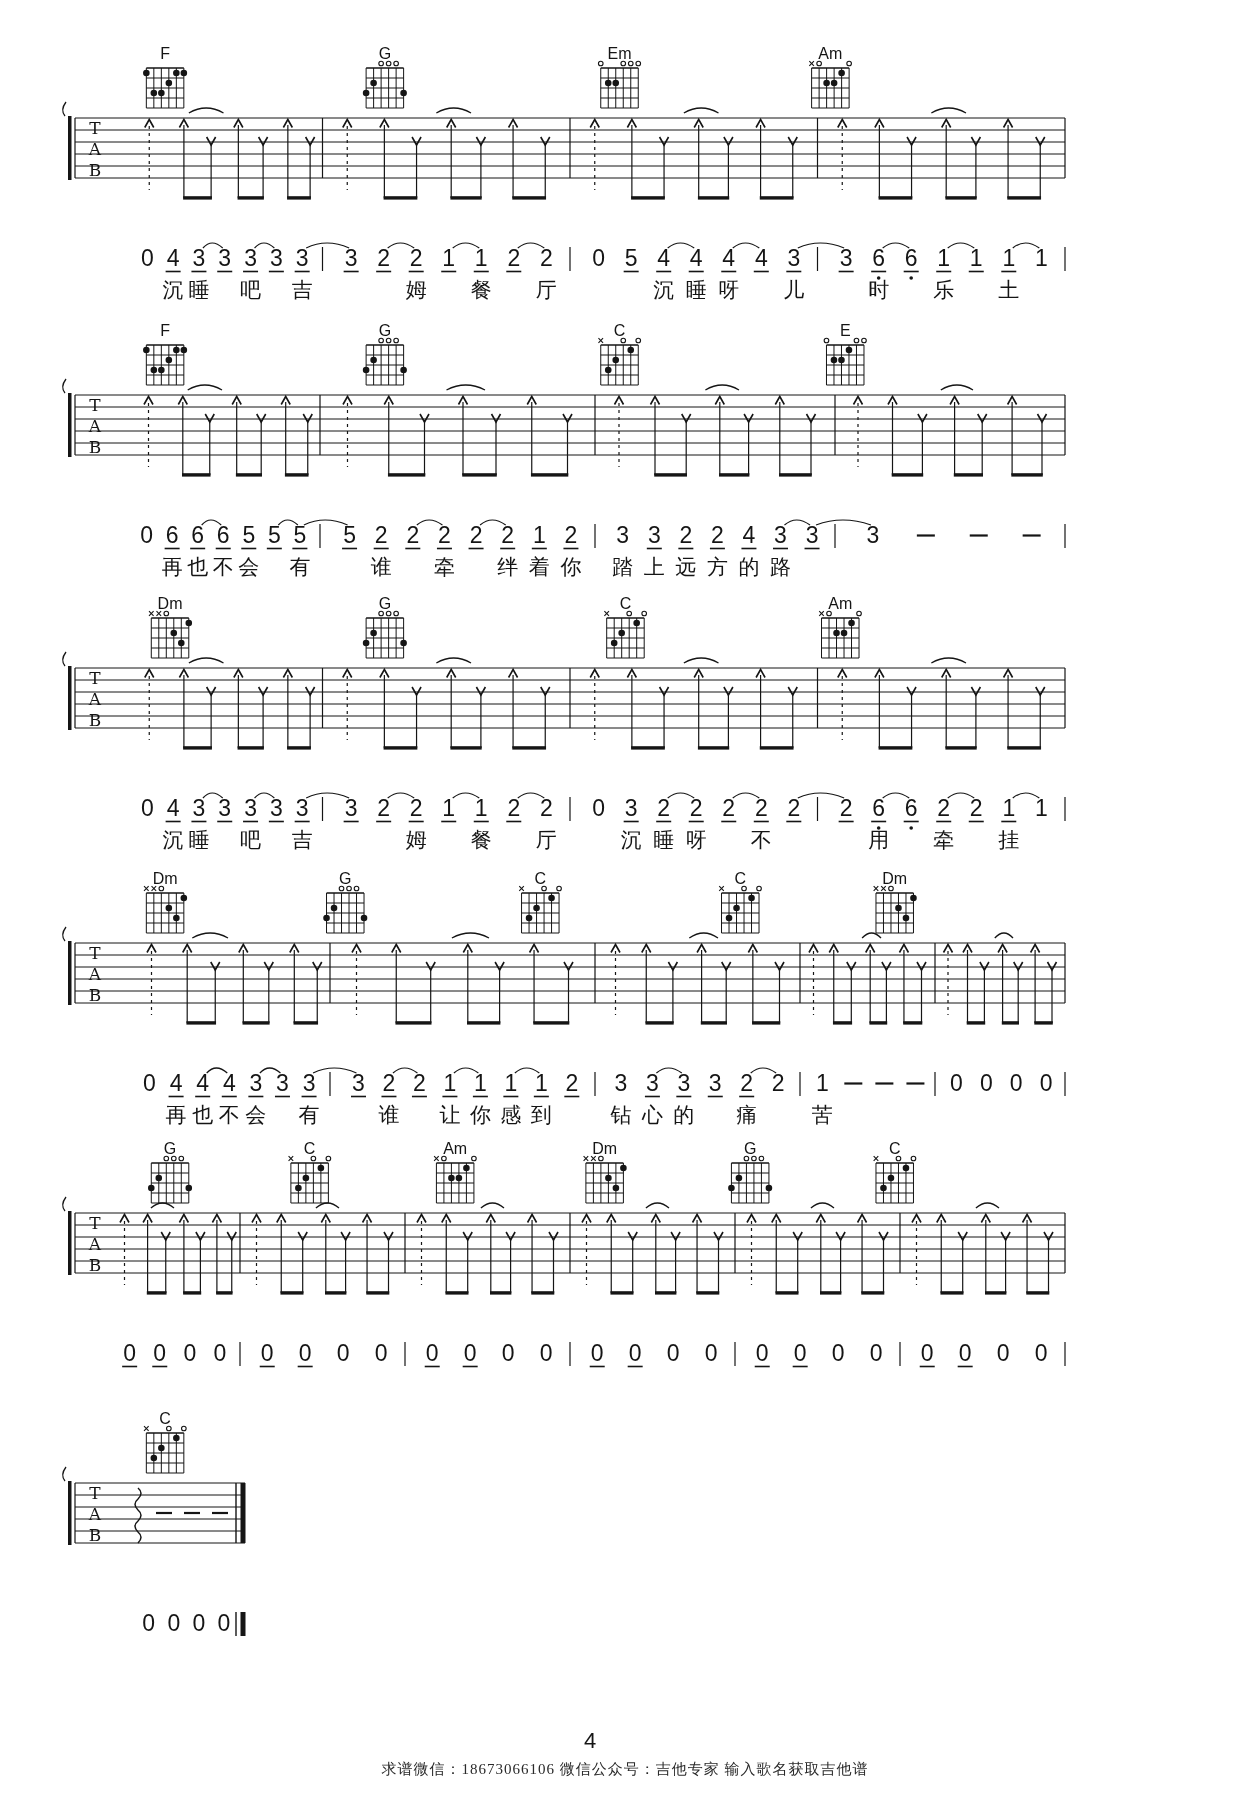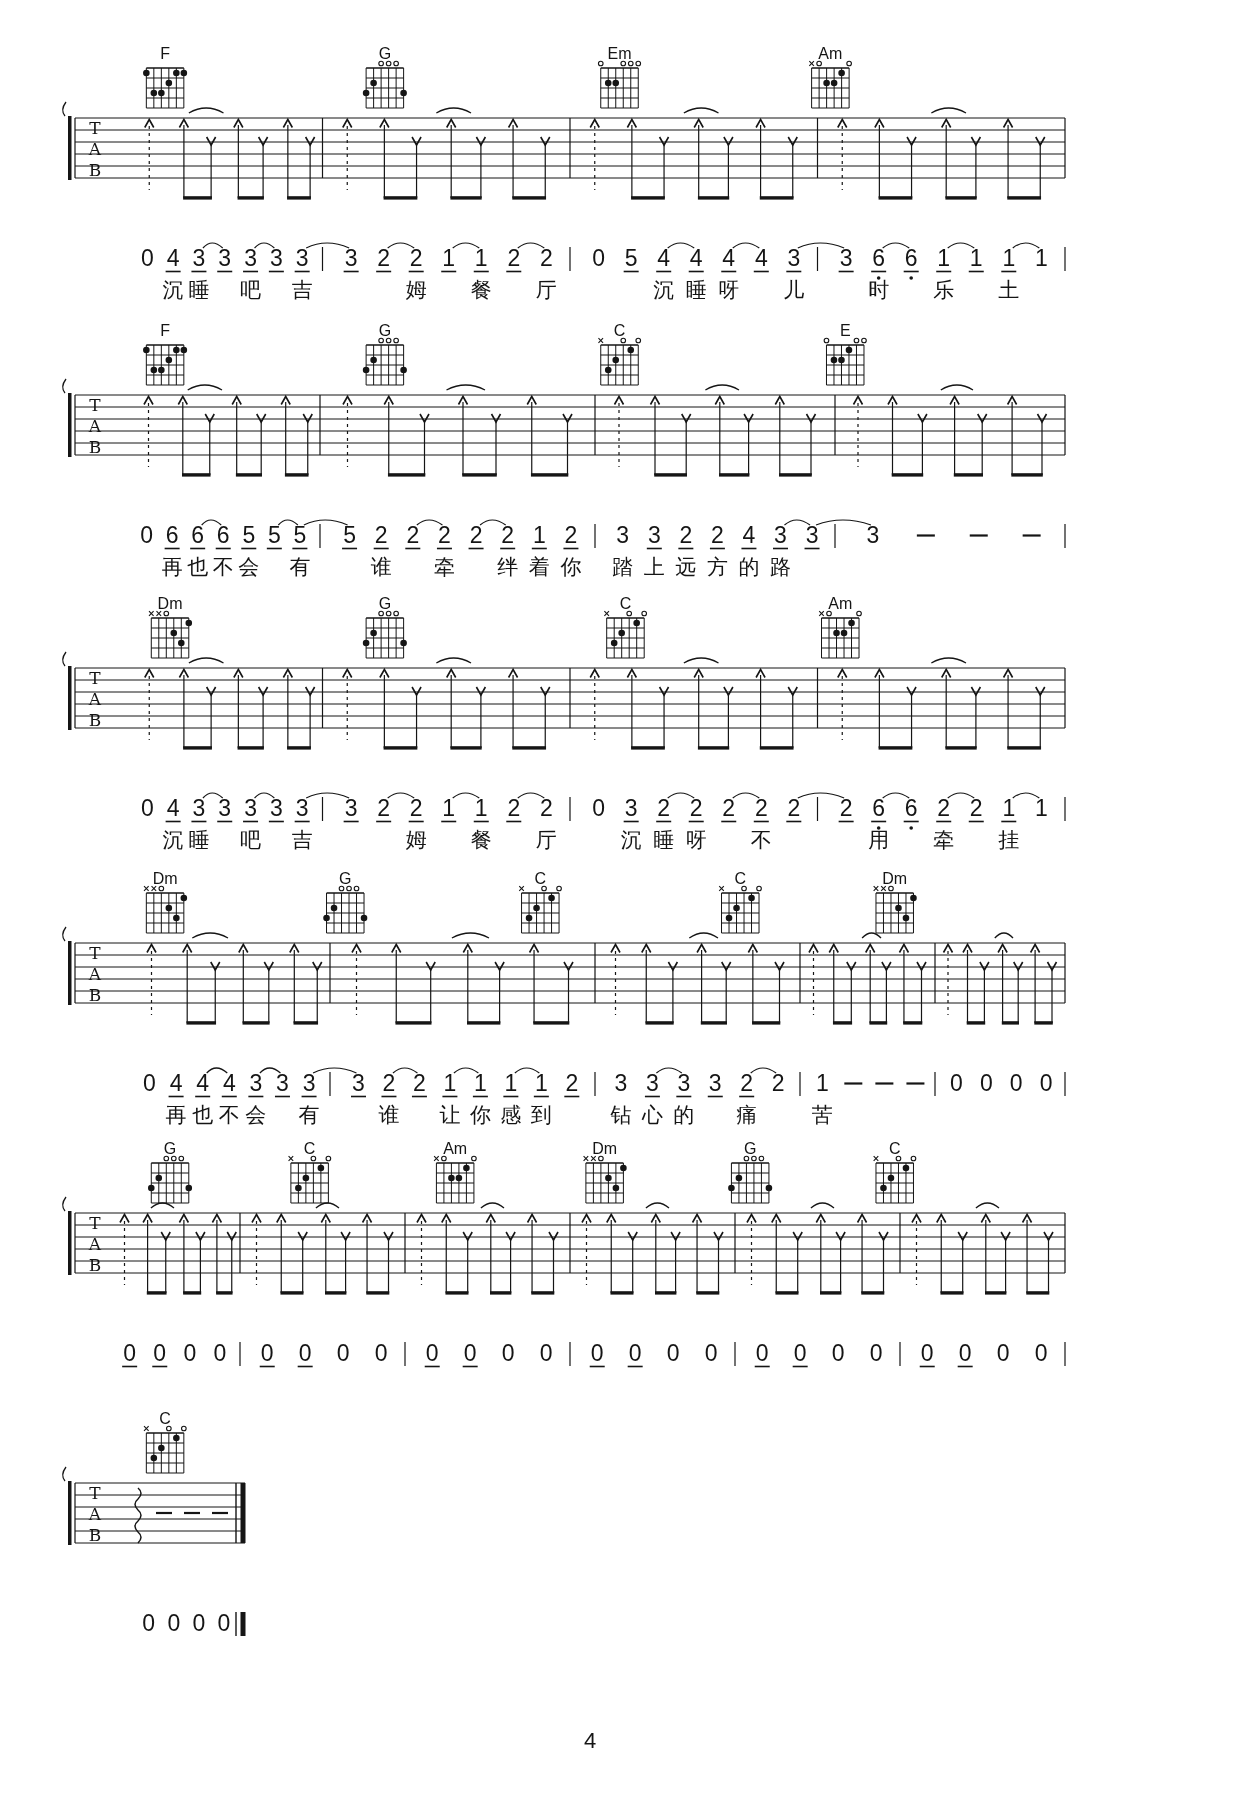--- a/index.html
+++ b/index.html
@@ -1487,13 +1487,14 @@
           <line x1="144.04" x2="148.64000000000001" y1="1430.8" y2="1426.2" stroke="#151515" stroke-width="1.1"></line>
           <circle cx="168.84" cy="1428.5" r="2.3" stroke="#151515" fill="none" stroke-width="1.1"></circle>
           <circle cx="183.84" cy="1428.5" r="2.3" stroke="#151515" fill="none" stroke-width="1.1"></circle>
           <circle cx="153.84" cy="1458" r="3.3" fill="#151515"></circle>
           <circle cx="161.34" cy="1448" r="3.3" fill="#151515"></circle>
           <circle cx="176.34" cy="1438" r="3.3" fill="#151515"></circle>
         </g>
       </g>
     </svg>
   <div class="pagenum">4</div>
+  <div class="footer">求谱微信：18673066106 微信公众号：吉他专家 输入歌名获取吉他谱</div>
 </div>
 
 </body></html>

